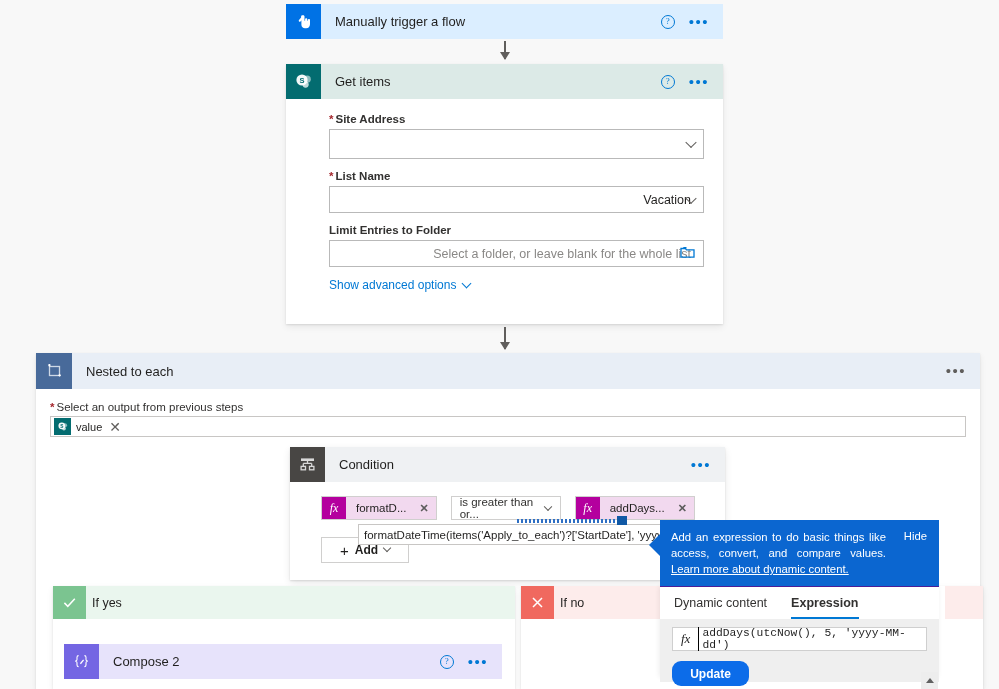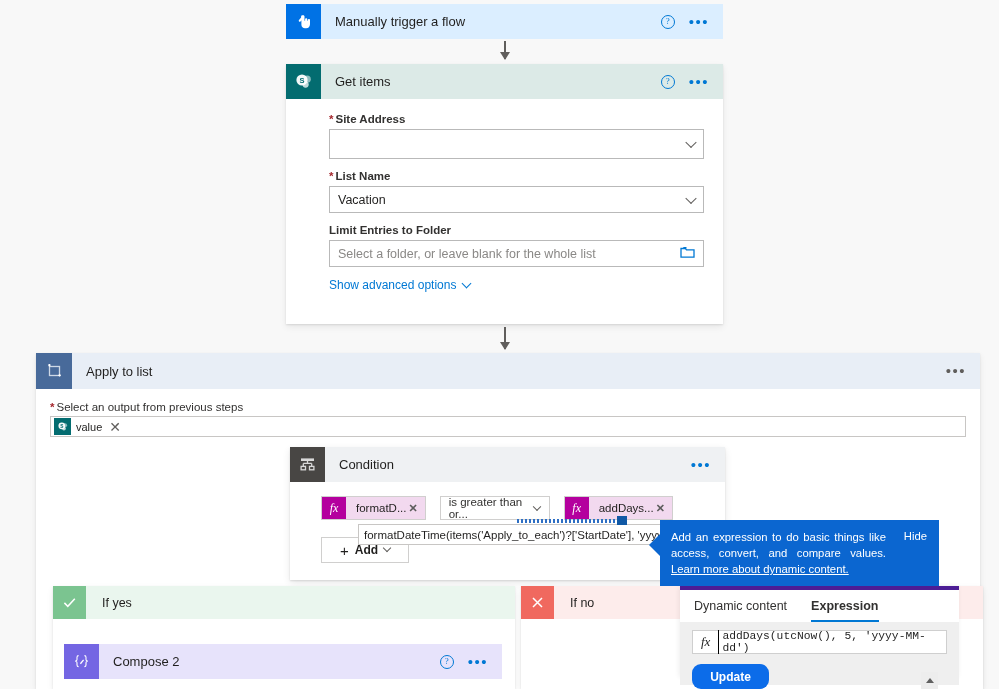--- a/index.html
+++ b/index.html
@@ -47,20 +47,21 @@
   #getitems-card .card-icon { background: #036c70; }
   .card-body { padding: 14px 19px 12px 19px; margin-left: 24px; }
 
   .field { margin-bottom: 11px; }
   .field-label { font-size: 11.5px; font-weight: bold; color: #323130; margin-bottom: 4px; }
   .req { color: #a4262c; font-weight: bold; margin-right: 2px; }
   .field-input {
     position: relative; height: 27px; border: 1px solid #b9b9b9; background: #fff;
     display: flex; align-items: center; padding: 0 12px 0 8px; font-size: 12.5px;
     color: #201f1e;
+    justify-content: flex-end;
   }
   .field-input.tall { height: 30px; }
   .field-input .ph { color: #8a8886; }
   .chev {
     position: absolute; right: 8px; top: 50%; width: 8px; height: 8px;
     border-right: 1.2px solid #605e5c; border-bottom: 1.2px solid #605e5c;
     transform: translateY(-70%) rotate(45deg);
   }
   .folder-ico { position: absolute; right: 8px; top: 50%; transform: translateY(-50%); }
   .linkrow { margin-top: 9px; font-size: 12px; color: #0078d4; display: flex; align-items: center; gap: 7px; }
@@ -99,21 +100,21 @@
   .expr-token {
     display: flex; align-items: center; height: 24px; border: 1px solid #d0cfce; background: #fff;
   }
   .expr-token .fx {
     width: 24px; height: 22px; background: #b4009e; color: #fff;
     display: flex; align-items: center; justify-content: center;
     font-family: "Liberation Serif", serif; font-style: italic; font-size: 12px;
   }
   .expr-token .body {
     background: #f2d9ef; height: 22px; display: flex; align-items: center;
-    padding: 0 7px 0 10px; gap: 2px; font-size: 11.5px; color: #201f1e;
+    padding: 0 7px 0 10px; gap: 13px; font-size: 11.5px; color: #201f1e;
   }
   .expr-token .body .x { color: #5c5c5c; font-size: 11px; font-weight: bold; }
   .op-select {
     position: relative; width: 110px; height: 24px; border: 1px solid #d0cfce; background:#fff;
     display: flex; align-items: center; padding: 0 20px 0 8px; font-size: 11.5px; color: #323130;
   }
   .op-select .chev { width: 6px; height: 6px; right: 9px; }
   .add-btn {
     margin-top: 17px; width: 88px; height: 26px; border: 1px solid #d0cfce; background: #fff;
     display: flex; align-items: center; justify-content: center; gap: 6px;
@@ -131,21 +132,21 @@
     white-space: nowrap; z-index: 30;
   }
   #focus-strip { position:absolute; left:517px; top:519px; width:108px; height:4px; z-index:29;
      background: repeating-linear-gradient(90deg,#2e6fc4 0 2px, transparent 2px 4px); }
   #focus-sq { position:absolute; left:617px; top:516px; width:10px; height:9px; background:#1159a5; z-index:31;}
 
   
   .branch { position: absolute; background: #fff; box-shadow: 0 0.6px 1.8px rgba(0,0,0,.1), 0 3px 7px rgba(0,0,0,.07); }
   .branch-head { display: flex; align-items: center; height: 33px; }
   .branch-ico { width: 33px; height: 33px; display: flex; align-items: center; justify-content: center; color: #fff; font-size: 16px; }
-  .branch-title { padding-left: 16px; font-size: 12.5px; color: #201f1e; }
+  .branch-title { padding-left: 6px; font-size: 12.5px; color: #201f1e; }
   #yes-branch { left: 53px; top: 586px; width: 462px; height: 103px; }
   #yes-branch .branch-head { background: #eaf6ee; }
   #yes-branch .branch-ico { background: #7bc490; }
   #no-branch { left: 521px; top: 586px; width: 462px; height: 103px; }
   #no-branch .branch-head { background: #fdeceb; }
   #no-branch .branch-ico { background: #f0695f; }
 
   #compose-card { position: absolute; left: 64px; top: 644px; width: 438px; height: 35px; background: #e7e3fb; }
   #compose-card .card-head { background: #e7e3fb; }
   #compose-card .card-icon { background: #7466e3; }
@@ -159,22 +160,22 @@
   #callout .beak {
     position: absolute; left: -11px; top: 14px;
     border-top: 11px solid transparent; border-bottom: 11px solid transparent;
     border-right: 11px solid #0b66d0;
   }
   #callout .ct { font-size: 11.3px; line-height: 16px; text-align: justify; width: 215px; }
   #callout a { color: #fff; text-decoration: underline; }
   #callout .hide { position: absolute; right: 12px; top: 10px; font-size: 11.3px; color: #fff; }
 
   #dyn-panel {
-    position: absolute; left: 680px; top: 586px; width: 279px; height: 91px;
-    background: #fff; z-index: 55; border-top: 4px solid #4c1d95;
+    position: absolute; left: 660px; top: 586px; width: 279px; height: 91px;
+    background: #fff; z-index: 55; border-top: 1px solid #4c1d95;
     box-shadow: -1px 0 5px rgba(0,0,0,.07);
   }
   #dyn-tabs { display: flex; gap: 24px; padding: 9px 14px 0 14px; }
   .dtab { font-size: 12.5px; color: #323130; padding-bottom: 7px; }
   .dtab.active { font-weight: bold; border-bottom: 2px solid #0078d4; }
   #dyn-inner { background: #efefef; padding: 8px 12px 0 12px; height: 63px; }
   #expr-field {
     height: 24px; background: #fff; border: 1px solid #cfcfcf;
     display: flex; align-items: center; gap: 8px; padding: 0 8px;
   }
@@ -273,21 +274,21 @@
 
   <div class="card" id="apply-card">
     <div class="card-head">
       <div class="card-icon">
         <svg width="19" height="19" viewBox="0 0 19 19" aria-hidden="true">
           <rect x="4.5" y="4.5" width="10" height="9" fill="none" stroke="#cdd8e6" stroke-width="1.3"></rect>
           <path d="M3.2 3.2h2.4M4.4 2v2.4" stroke="#ffffff" stroke-width="1.3"></path>
           <path d="M13.4 13.4h2.4M14.6 12.2v2.4" stroke="#ffffff" stroke-width="1.3"></path>
         </svg>
       </div>
-      <div class="card-title">Apply to list</div>
+      <div class="card-title">Nested to each</div>
       <div class="head-actions">
         <div class="ellipsis dark">•••</div>
       </div>
     </div>
     <div id="apply-body">
       <div class="out-label"><span class="req">*</span><span>Select an output from previous steps</span></div>
       <div class="out-box">
         <span class="token-sp">
           <span class="sq">
             <svg width="12" height="12" viewBox="0 0 20 20" aria-hidden="true">

